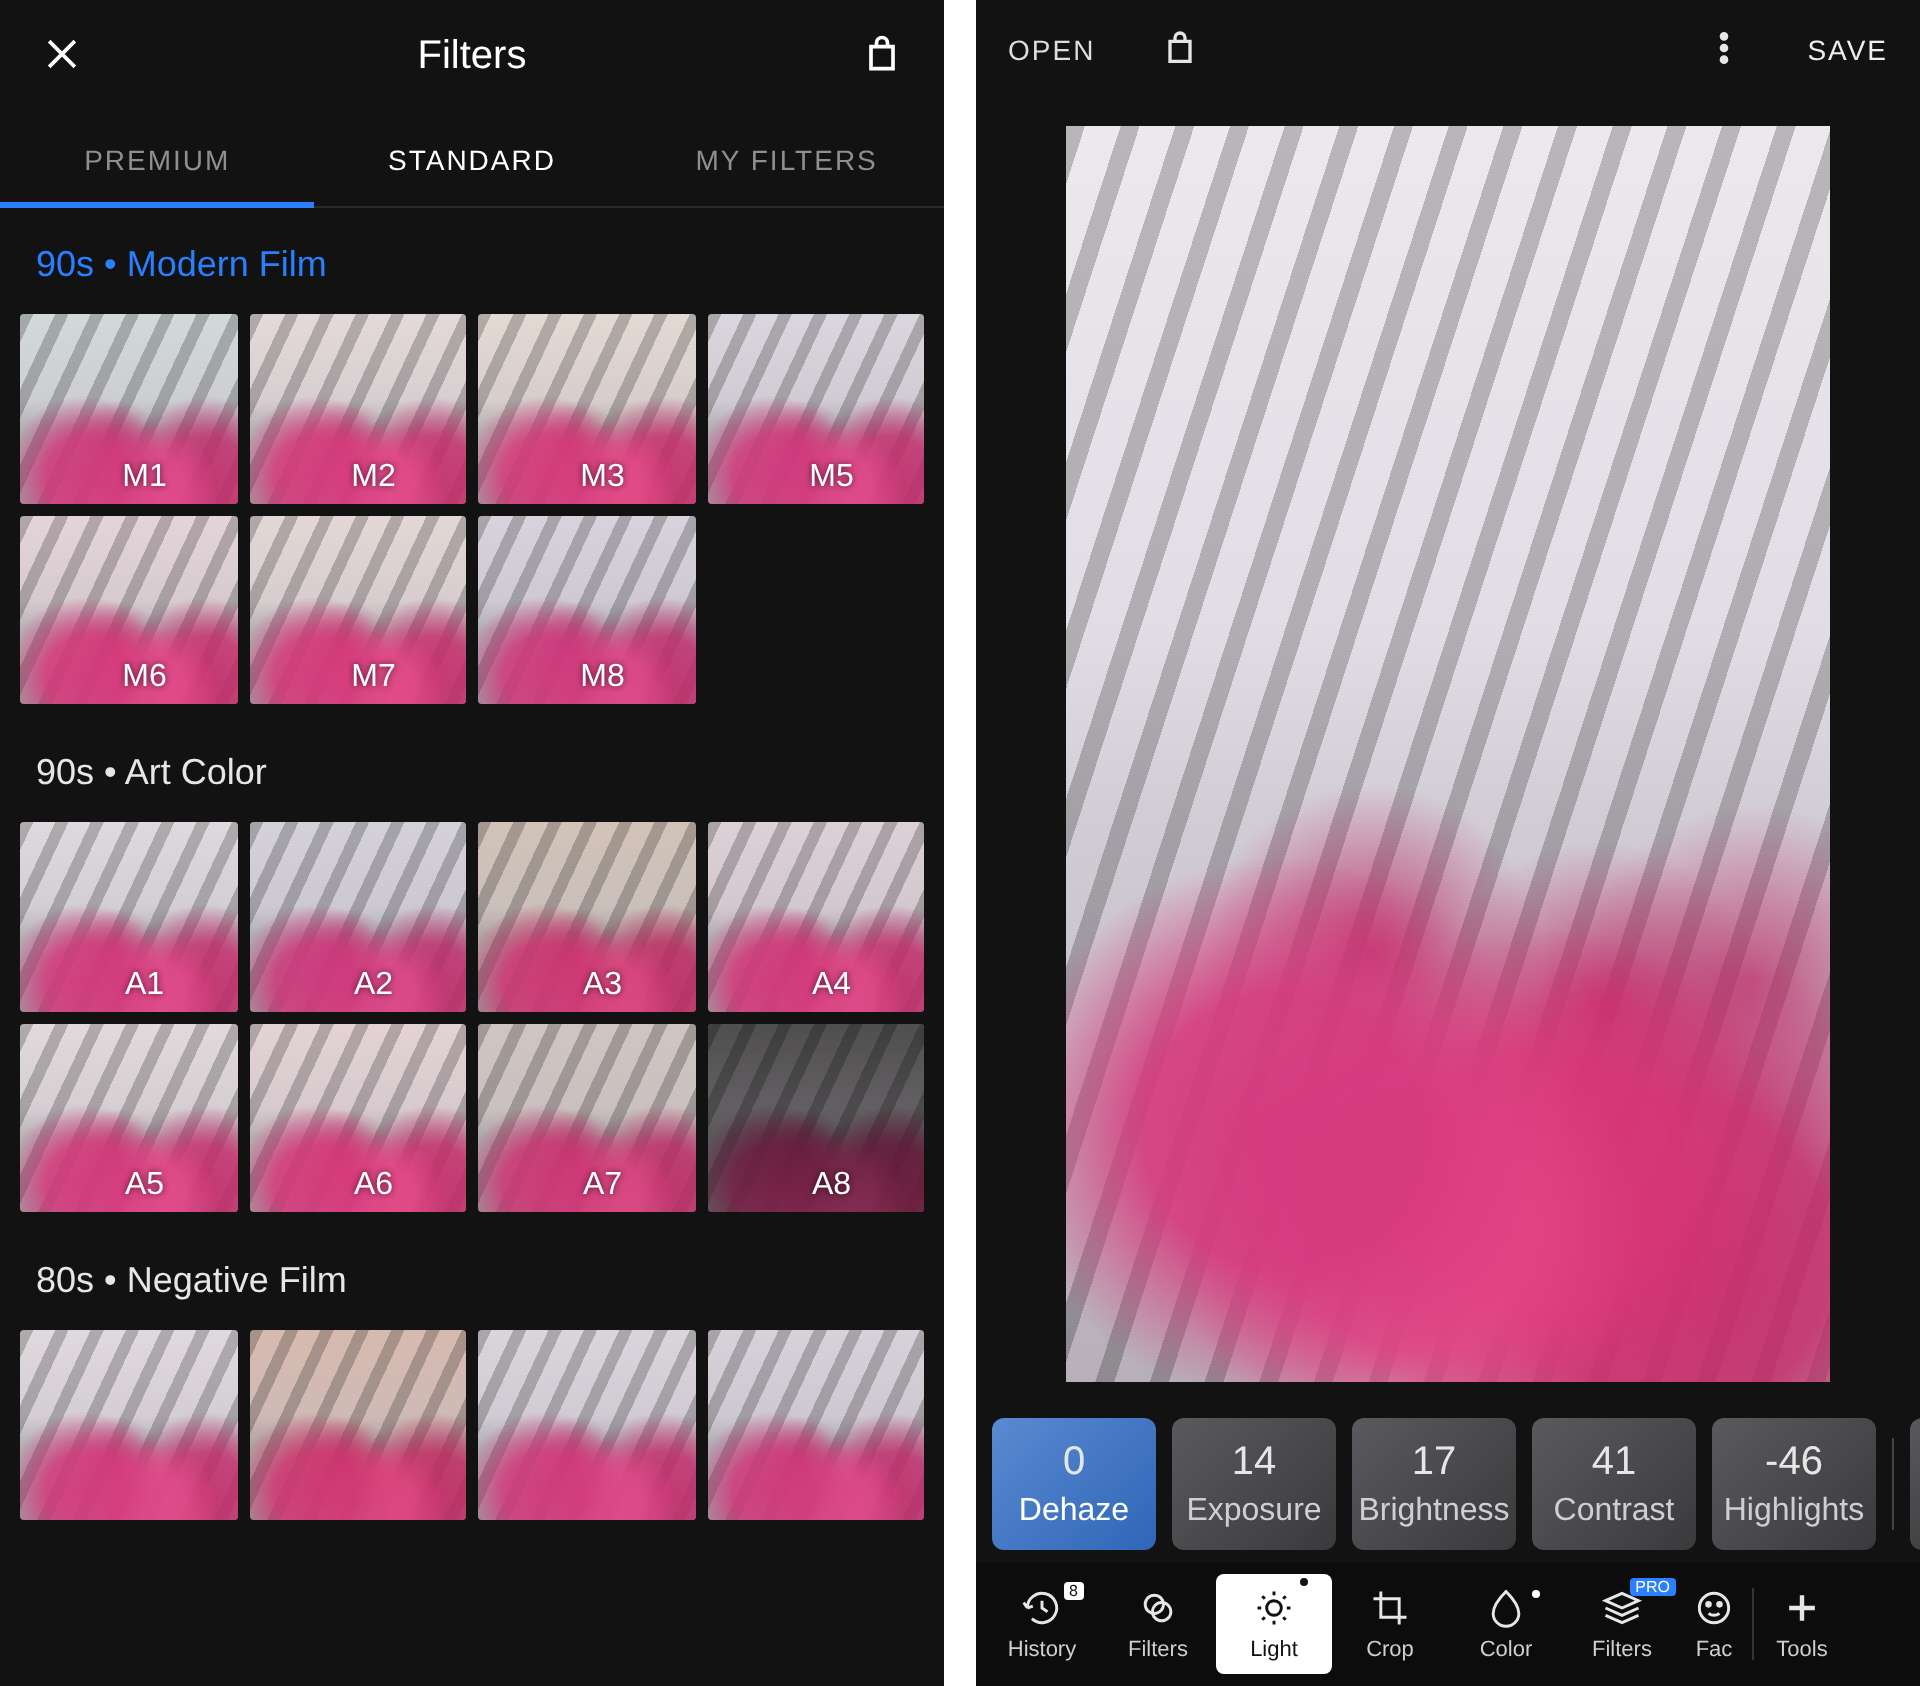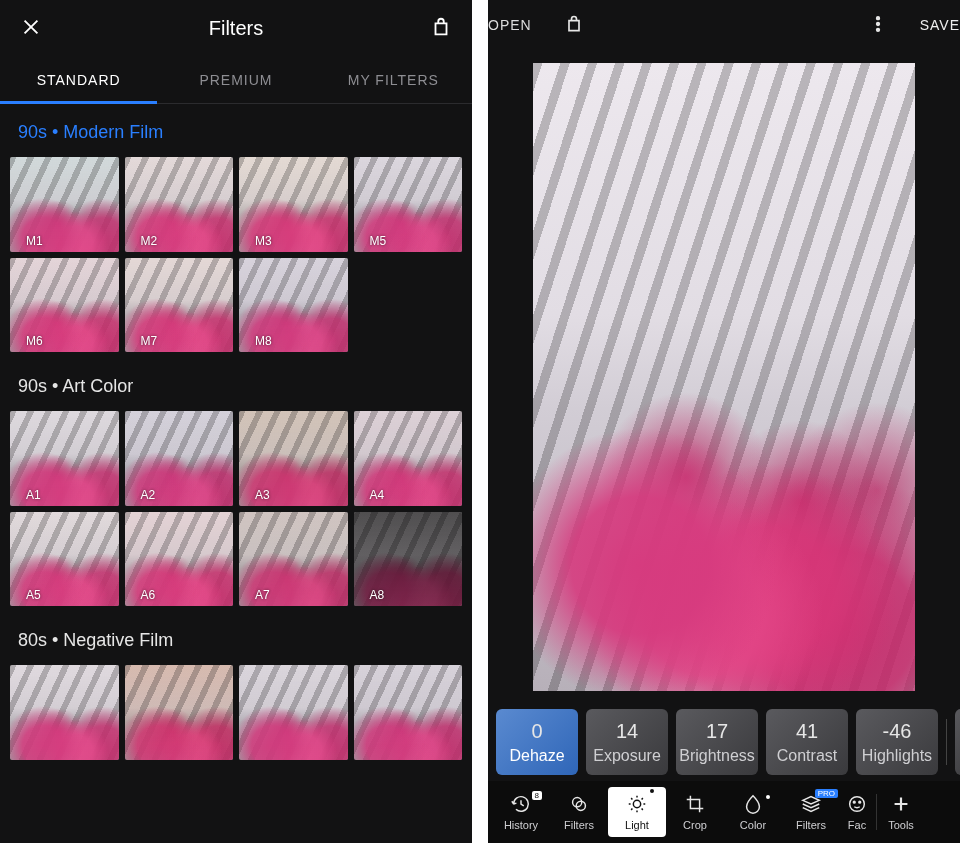--- a/index.html
+++ b/index.html
@@ -82,42 +82,43 @@
   .thumb {
     position: relative;
     width: 100%;
     aspect-ratio: 109/95;
     overflow: hidden;
     border-radius: 2px;
   }
   .thumb-label {
     position: absolute;
     left:16px; right:0; bottom:4px;
-    font-size: 12px;
+    text-align: center;
+    font-size: 16px;
     color: #fff;
     text-shadow: 0 0 3px rgba(0,0,0,.7);
   }
   
   .bg-bou {
     position:absolute; inset:0;
     background:
       radial-gradient(circle at 30% 85%, rgba(214,58,126,.95) 0%, rgba(214,58,126,.85) 18%, transparent 36%),
       radial-gradient(circle at 60% 92%, rgba(230,77,142,.9) 0%, rgba(230,77,142,.8) 16%, transparent 30%),
       radial-gradient(circle at 85% 88%, rgba(201,44,110,.9) 0%, rgba(201,44,110,.8) 18%, transparent 34%),
       radial-gradient(circle at 45% 70%, rgba(188,36,98,.8) 0%, transparent 26%),
       repeating-linear-gradient(115deg, rgba(0,0,0,.22) 0 6px, transparent 6px 16px),
       linear-gradient(180deg, #e4dfe3 0%, #d7d2d7 45%, #b9b3b9 60%, #a29aa0 100%);
   }
 
   
   .r-header {
     height: 50px;
     display: flex;
     align-items: center;
-    padding: 0 0;
+    padding: 0 16px;
     gap: 32px;
   }
   .r-header .open { font-size: 14px; letter-spacing: 1px; color:#ddd; }
   .r-header .spacer { flex:1; }
   .dots svg, .r-header .bag-icon svg { width:20px; height:20px; stroke:#e6e6e6; fill:none; stroke-width:2;}
   .r-header .save { font-size: 14px; letter-spacing: 1px; color:#eee; }
 
   .r-canvas {
     flex: 1;
     display: flex;
@@ -219,22 +220,22 @@
     </span>
     <span class="title">Filters</span>
     <span class="bag-icon">
       <svg viewBox="0 0 24 24">
           <path d="M6 8 H18 V20 H6 Z M9 8 V6 a3 3 0 0 1 6 0 V8"></path>
         </svg>
     </span>
   </div>
 
   <div class="l-tabs">
+    <div class="l-tab">PREMIUM</div>
     <div class="l-tab active">STANDARD</div>
-    <div class="l-tab">PREMIUM</div>
     <div class="l-tab">MY FILTERS</div>
     <div class="tab-indicator"></div>
   </div>
 
   <div class="l-scroll" id="l-scroll">
       <div class="section-title highlight">90s • Modern Film</div>
       <div class="thumb-grid">
         <div class="thumb">
           <div class="bg-bou"></div>
           <div style="position: absolute; inset: 0px; background: linear-gradient(rgba(180, 235, 220, 0.28), rgba(250, 230, 245, 0.12)); mix-blend-mode: multiply;"></div>

